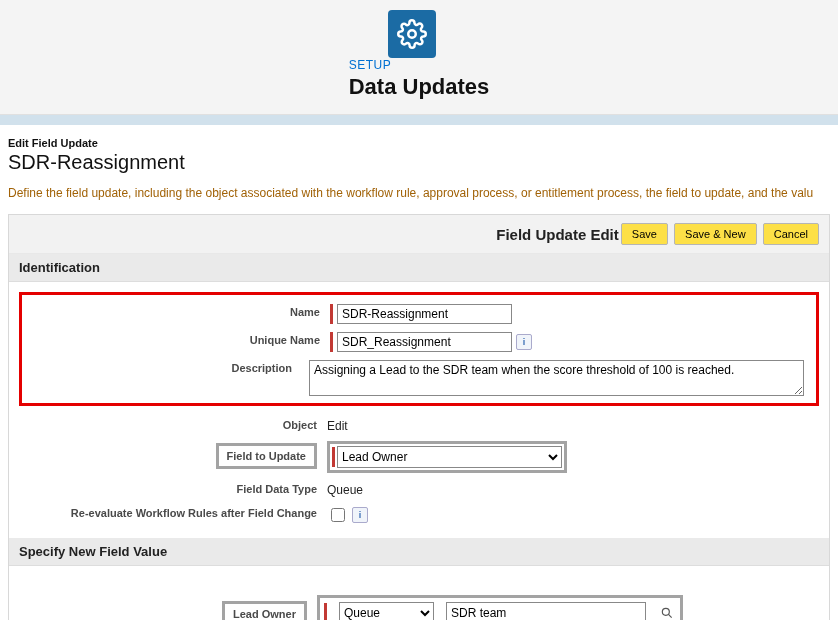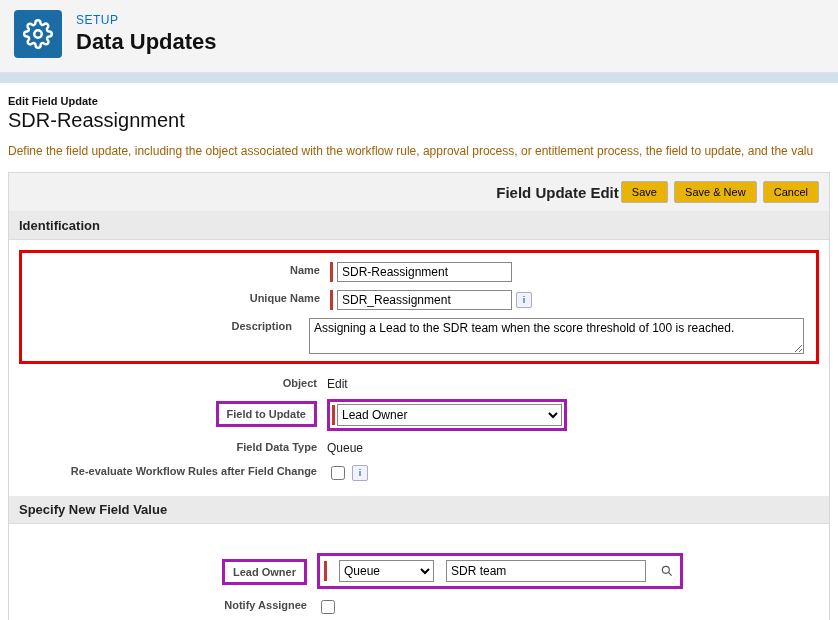--- a/index.html
+++ b/index.html
@@ -10,20 +10,21 @@
     color: #222;
     background: #fff;
     width: 838px;
   }
   .header-bar {
     display: flex;
     align-items: center;
     padding: 10px 14px 14px;
     background: #f4f4f4;
     border-bottom: 1px solid #e0e0e0;
+    flex-direction: column;
   }
   .header-icon {
     width: 48px;
     height: 48px;
     background: #1b6ba4;
     border-radius: 4px;
     display: flex;
     align-items: center;
     justify-content: center;
     margin-right: 14px;
@@ -76,21 +77,21 @@
     padding: 8px 10px;
     font-size: 15px;
     font-weight: 700;
     display: flex;
     align-items: center;
     justify-content: flex-end;
   }
   .btn {
     font-size: 11px;
     padding: 4px 10px;
-    background: #eab308;
+    background: #fde047;
     border: 1px solid #b5b5b5;
     border-radius: 2px;
     cursor: pointer;
     margin-left: 2px;
     font-family: inherit;
   }
   .sub-section-title {
     background: #eaeaea;
     padding: 6px 10px;
     font-size: 13px;
@@ -153,21 +154,21 @@
     cursor: pointer;
   }
   .lookup-icon {
     display: inline-flex;
     width: 18px;
     height: 18px;
     align-items: center;
     justify-content: center;
     cursor: pointer;
   }
-  .hl-red { border: 3px solid #a21caf; padding: 2px; }
+  .hl-red { border: 3px solid #a3a3a3; padding: 2px; }
   .section-block { padding: 4px 0 10px 0; }
   .identification-hl {
     border: 3px solid #e40000;
     margin: 6px 10px;
     padding: 4px 4px;
   }
   .checkbox { width: 14px; height: 14px; }
 </style>
 </head>
 <body>

